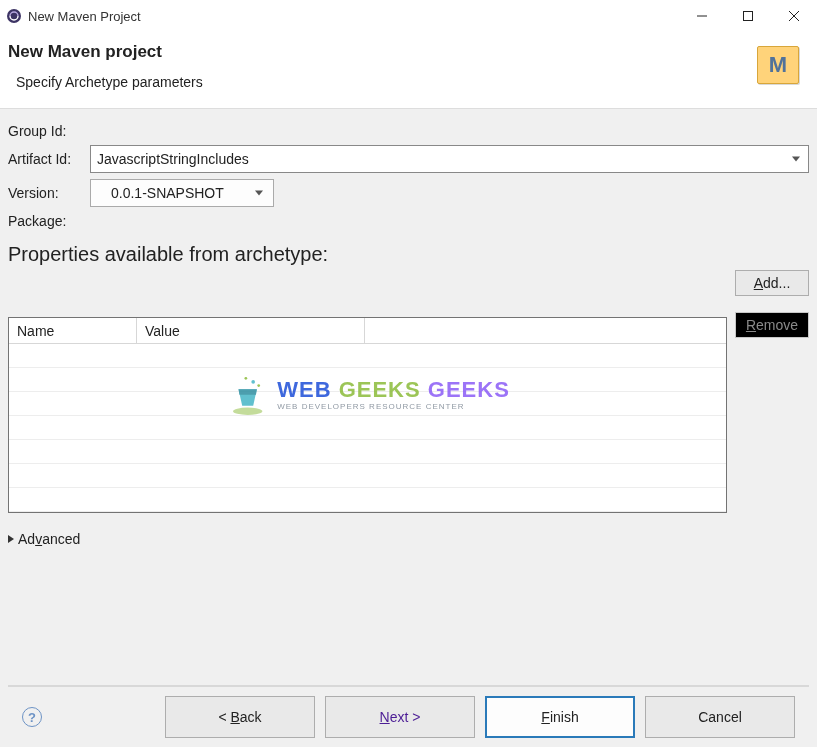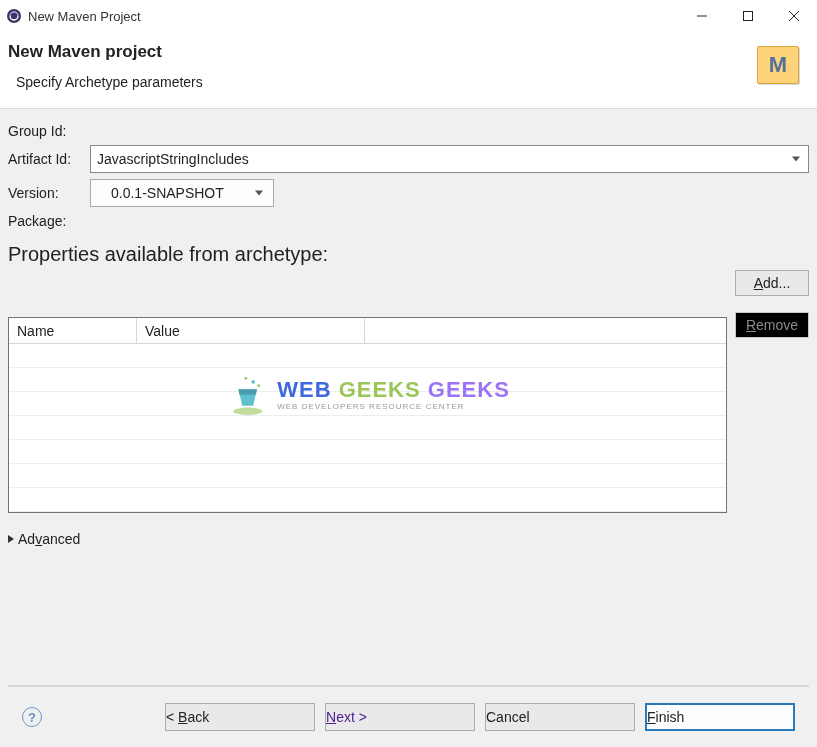--- a/index.html
+++ b/index.html
@@ -138,26 +138,26 @@
     .footer-sep { height: 2px; background: #d8d8d8; margin-top: auto; }
     .footer {
       height: 60px;
       background: #f0f0f0;
       display: flex; align-items: center;
       padding: 0 14px;
     }
     .help-ico { width: 20px; height: 20px; border: 1.5px solid #6d93c5; border-radius: 50%; display: flex; align-items: center; justify-content: center; color: #6d93c5; font-size: 13px; font-weight: 700; }
     .footer-spacer { flex: 1; }
     .fbtn {
-      width: 150px; height: 28px;
+      width: 150px; height: 42px;
       border: 1px solid #adadad;
       background: #e9e9e9;
       font-size: 14px;
       margin-left: 10px;
-      display: flex; align-items: center; justify-content: flex-start;
+      display: flex; align-items: center; justify-content: center;
     }
     .fbtn.dis { color: #4c1d95; }
     .fbtn.primary { border: 2px solid #2a7ab9; background: #fdfdfd; }
     .underline-letter { text-decoration: underline; }
     
     .watermark {
       position: absolute;
       left: 50%; top: 50%;
       transform: translate(-50%, -96%);
       display: flex; align-items: center; gap: 8px;
@@ -285,18 +285,18 @@
   <div class="footer-sep"></div>
   <div class="footer">
     <div class="help-ico">?</div>
     <div class="footer-spacer"></div>
     <div class="fbtn">
         <span>&lt; <span class="underline-letter">B</span>ack</span>
       </div>
     <div class="fbtn dis">
         <span><span class="underline-letter">N</span>ext &gt;</span>
       </div>
-    <div class="fbtn">Cancel</div>
     <div class="fbtn primary">
         <span><span class="underline-letter">F</span>inish</span>
       </div>
+    <div class="fbtn">Cancel</div>
   </div>
 </div>
 
 </body></html>

